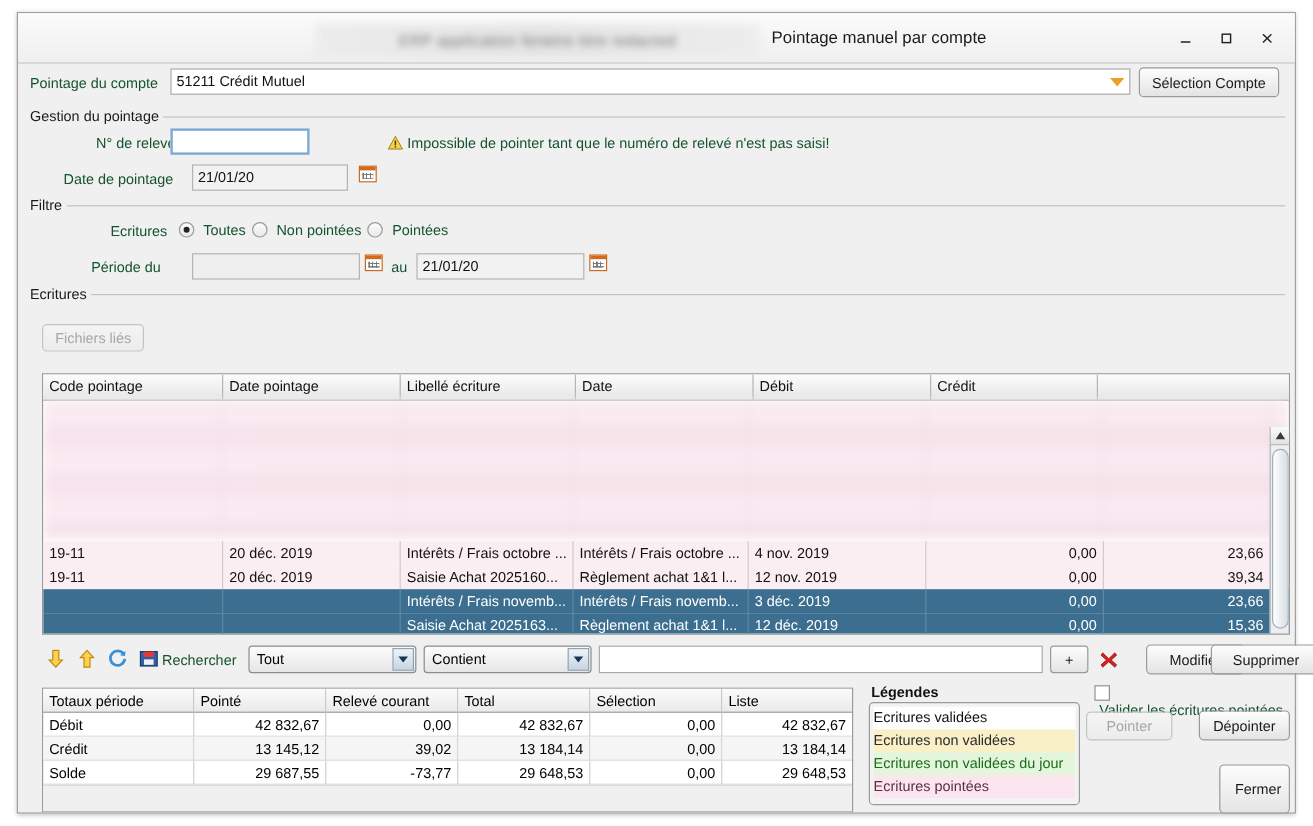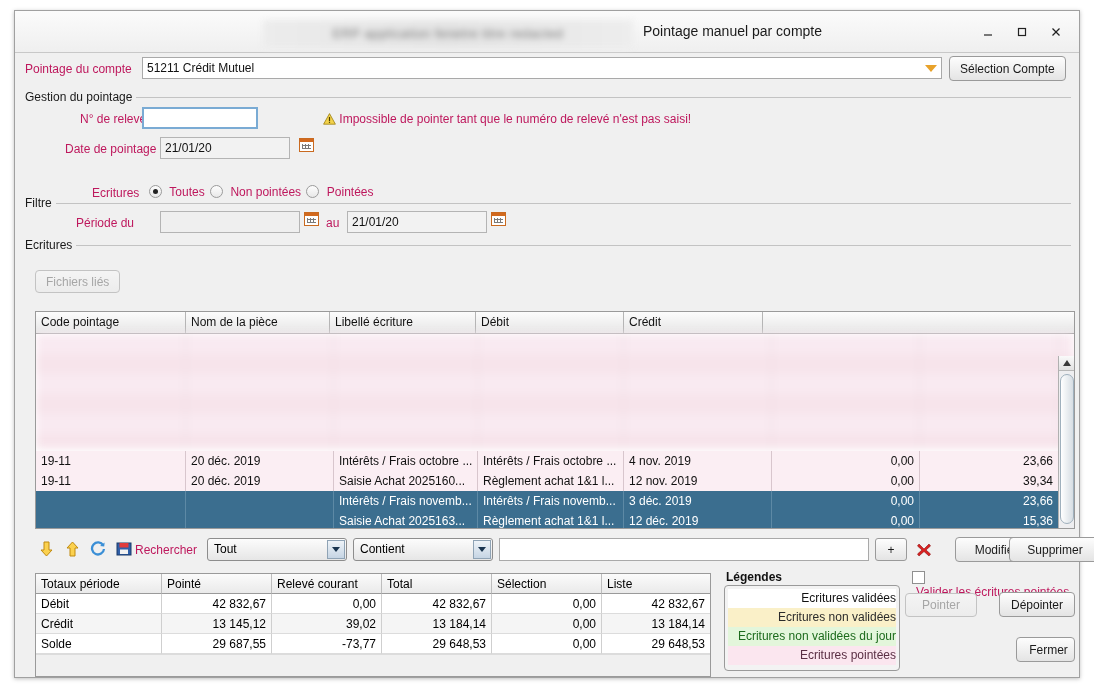--- a/index.html
+++ b/index.html
@@ -54,21 +54,21 @@
   .win-btn {
     width: 34px; height: 30px;
     display: flex; align-items: center; justify-content: center;
     font-size: 14px; color: #222;
     cursor: default;
   }
   .win-btn svg { display: block; }
 
   
   .row { position: absolute; }
-  .lbl { font-size: 12px; color: #be185d; white-space: nowrap; }
+  .lbl { font-size: 12px; color: #14532d; white-space: nowrap; }
   .field {
     background: #ffffff;
     border: 1px solid #a9a9a9;
     height: 22px;
     font-size: 12px;
     padding: 0 4px;
     line-height: 20px;
     color: #111;
     overflow: hidden;
     white-space: nowrap;
@@ -287,21 +287,21 @@
   .legend-box {
     position: absolute; left: 709px; top: 574px;
     width: 176px; height: 86px;
     border: 1px solid #9a9a9a;
     border-radius: 4px;
     background: #f3f3f3;
     padding: 3px;
   }
   .leg-item {
     height: 19px; line-height: 19px;
-    text-align: right; font-size: 12px;
+    text-align: left; font-size: 12px;
   }
   
   .chk {
     display: inline-block; width: 13px; height: 13px;
     background: #fff; border: 1px solid #8f8f8f;
     vertical-align: -2px;
   }
   .warn-icon { display:inline-block; vertical-align:-2px; }
 </style>
 </head>
@@ -349,25 +349,25 @@
     <span class="warn-icon">
       <svg width="13" height="12" viewBox="0 0 13 12">
           <path d="M6.5 0.6 L12.4 11.2 L0.6 11.2 Z" fill="#f3d24a" stroke="#9a7d10" stroke-width="0.8"></path>
           <rect x="5.9" y="4" width="1.2" height="4" fill="#4a3c00"></rect>
           <rect x="5.9" y="8.7" width="1.2" height="1.2" fill="#4a3c00"></rect>
         </svg>
     </span>
     <span>Impossible de pointer tant que le numéro de relevé n'est pas saisi!</span>
   </div>
 
-  <div class="row lbl" style="left:50px; top:131px;">Date de pointage</div>
+  <div class="row lbl" style="left:38px; top:131px;">Date de pointage</div>
   <div class="row field readonlyish" style="left:145px; top:126px; width:130px;">21/01/20</div>
   <div class="row" style="left:284px; top:127px;"><span class="cal-icon"></span></div>
 
-  <div class="group" style="left:10px; top:160px; width:1046px; height:1px;margin-top:32px;">
+  <div class="group" style="left:10px; top:160px; width:1046px; height:1px;">
     <span class="group-title">Filtre</span>
   </div>
 
   <div class="row lbl" style="left:77px; top:175px;">Ecritures</div>
   <div class="row" style="left:134px; top:174px;">
     <span>
       <span class="radio on"></span>
       <span class="lbl" style="margin-left:4px;">Toutes</span>
     </span>
     <span style="margin-left:2px;">
@@ -389,22 +389,23 @@
 
   <div class="group" style="left:10px; top:234px; width:1046px; height:1px;">
     <span class="group-title">Ecritures</span>
   </div>
 
   <div class="row btn disabled" style="left:20px; top:259px; height:23px;">Fichiers liés</div>
 
   <div class="grid-wrap">
     <div class="grid-head">
       <div class="gh" style="width:150px">Code pointage</div>
-      <div class="gh" style="width:144px">Nom de la pièce</div>
+      <div class="gh" style="width:148px">Date pointage</div>
       <div class="gh" style="width:146px">Libellé écriture</div>
+      <div class="gh" style="width:148px">Date</div>
       <div class="gh" style="width:148px">Débit</div>
       <div class="gh" style="width:139px">Crédit</div>
       <div class="gh" style="width:17px; border-right:none"></div>
     </div>
 
     <div class="grid-body">
 
       <div class="redact-block">
         <div class="grow pink">
             <div class="gc" style="width:150px">&nbsp;</div>
@@ -605,15 +606,15 @@
     <div class="leg-item" style="background:#e3f6db; color:#1d6b1d;">Ecritures non validées du jour</div>
     <div class="leg-item" style="background:#fbe6ef; color:#5a2f44;">Ecritures pointées</div>
   </div>
 
   <div class="row" style="left:897px; top:560px;">
     <span class="chk"></span>
     <span class="lbl" style="margin-left:4px;">Valider les écritures pointées</span>
   </div>
   <div class="btn disabled" style="position:absolute; left:890px; top:582px; width:72px; height:24px;">Pointer</div>
   <div class="btn" style="position:absolute; left:984px; top:581px; width:76px; height:25px;">Dépointer</div>
-  <div class="btn" style="position:absolute; left:1001px; top:626px; width:59px; height:25px;padding-left:16px;">Fermer</div>
+  <div class="btn" style="position:absolute; left:1001px; top:626px; width:59px; height:41px;padding-left:16px;">Fermer</div>
 
 </div>
 
 </body></html>

